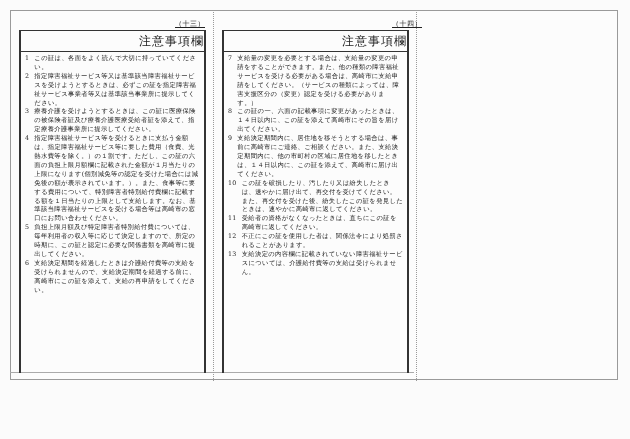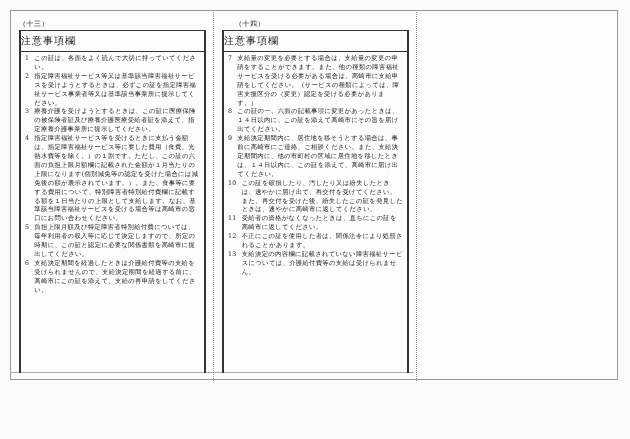--- a/index.html
+++ b/index.html
@@ -13,29 +13,29 @@
   }
   .bottom-rule {
     position:absolute; left:10px; top:372px; width:404px; height:0;
     border-top:1px solid #aaa;
   }
   .dotted {
     position:absolute; top:10px; height:371px; width:0;
     border-left:1px dotted #9a9a9a;
   }
   .panel-title {
-    position:absolute; top:19px; font-size:7px; text-align:left; letter-spacing:0.5px;
+    position:absolute; top:19px; font-size:7px; text-align:right; letter-spacing:0.5px;text-decoration:underline;
   }
   .box {
     position:absolute; top:30px; height:343px; box-sizing:border-box;
     border-left:2px solid #333; border-right:2px solid #333; border-top:1.5px solid #333;
   }
   .box .head {
     height:21px; border-bottom:1.5px solid #333; box-sizing:border-box;
-    font-size:10px; text-align:left; line-height:20px; letter-spacing:1px;
+    font-size:12px; text-align:right; line-height:20px; letter-spacing:1px;
   }
   .notes {
     list-style:none; margin:0; padding:2px 4px 0 4px;
     font-size:6.3px; line-height:8.9px; letter-spacing:0.35px;
   }
   .note { display:flex; }
   .note .num { flex:0 0 auto; padding-right:5px; }
   .note .txt { flex:1 1 auto; }
 </style>
 </head>

